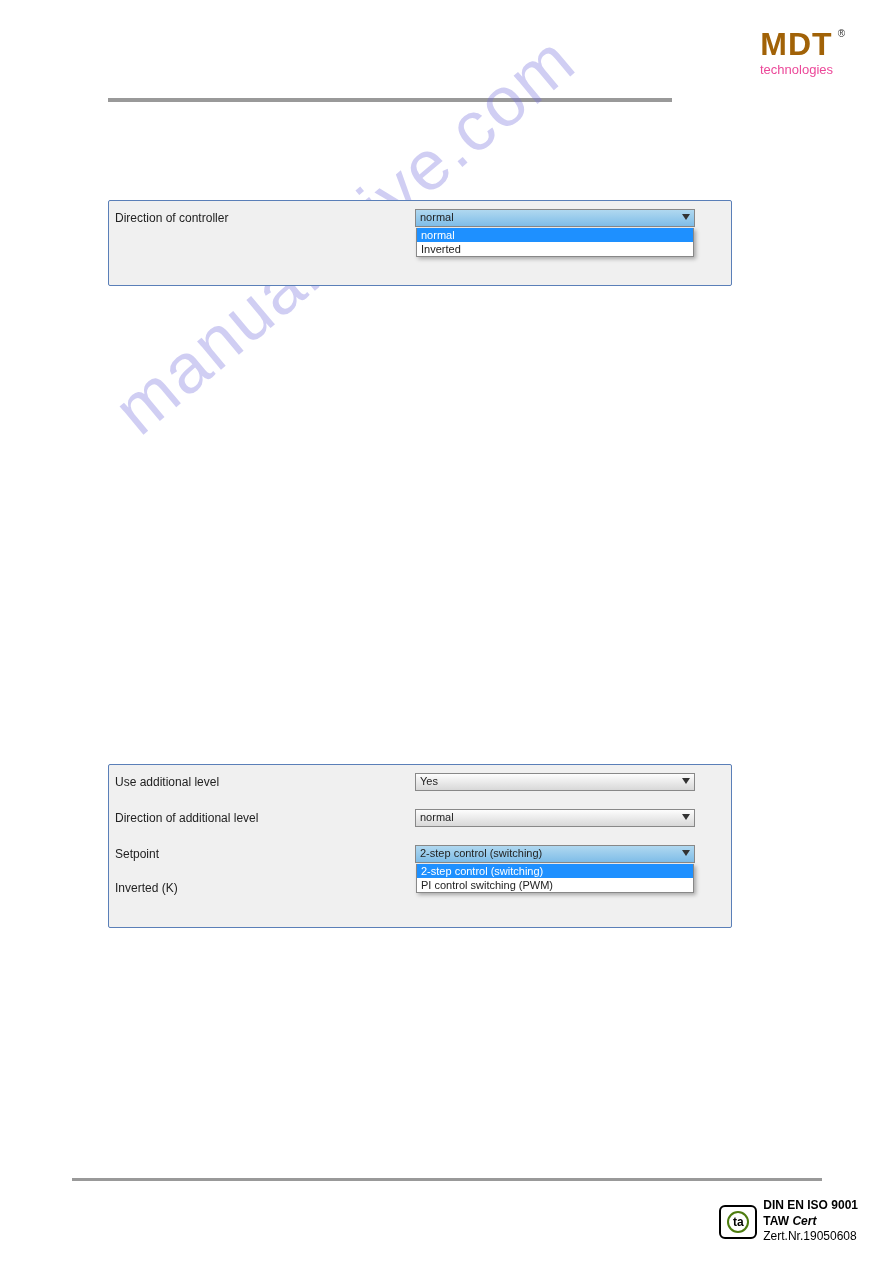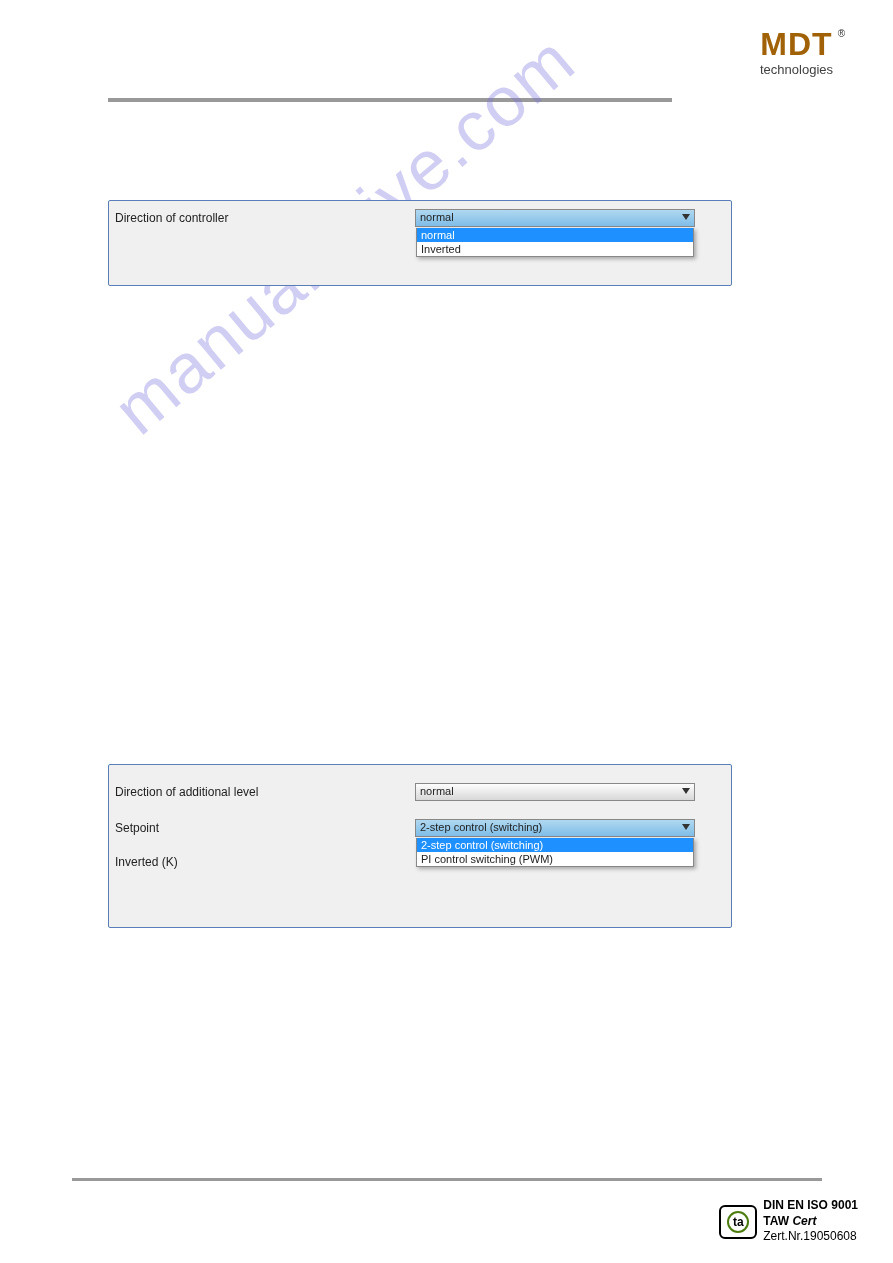--- a/index.html
+++ b/index.html
@@ -18,21 +18,21 @@
     }
     .logo-main {
       font-size: 32px;
       font-weight: bold;
       color: #a16207;
       letter-spacing: 1px;
       line-height: 1;
     }
     .logo-sub {
       font-size: 13px;
-      color: #404040;
+      color: #ec4899;
       margin-top: 2px;
     }
     .logo-reg {
       position: absolute;
       top: 0;
       right: -12px;
       font-size: 10px;
       color: #333;
     }
     .hr-top {
@@ -186,20 +186,27 @@
       <span class="select-arrow"></span>
       <div class="dropdown-list">
         <div class="dropdown-item hl">normal</div>
         <div class="dropdown-item">Inverted</div>
       </div>
     </div>
   </div>
 </div>
 
 <div class="panel panel-2">
+  <div class="row">
+    <div class="row-label">Use additional level</div>
+    <div class="select">
+      <span>Yes</span>
+      <span class="select-arrow"></span>
+    </div>
+  </div>
   <div class="row" style="padding-top:18px">
     <div class="row-label">Direction of additional level</div>
     <div class="select">
       <span>normal</span>
       <span class="select-arrow"></span>
     </div>
   </div>
   <div class="row" style="padding-top:18px">
     <div class="row-label">Setpoint</div>
     <div class="select open">

